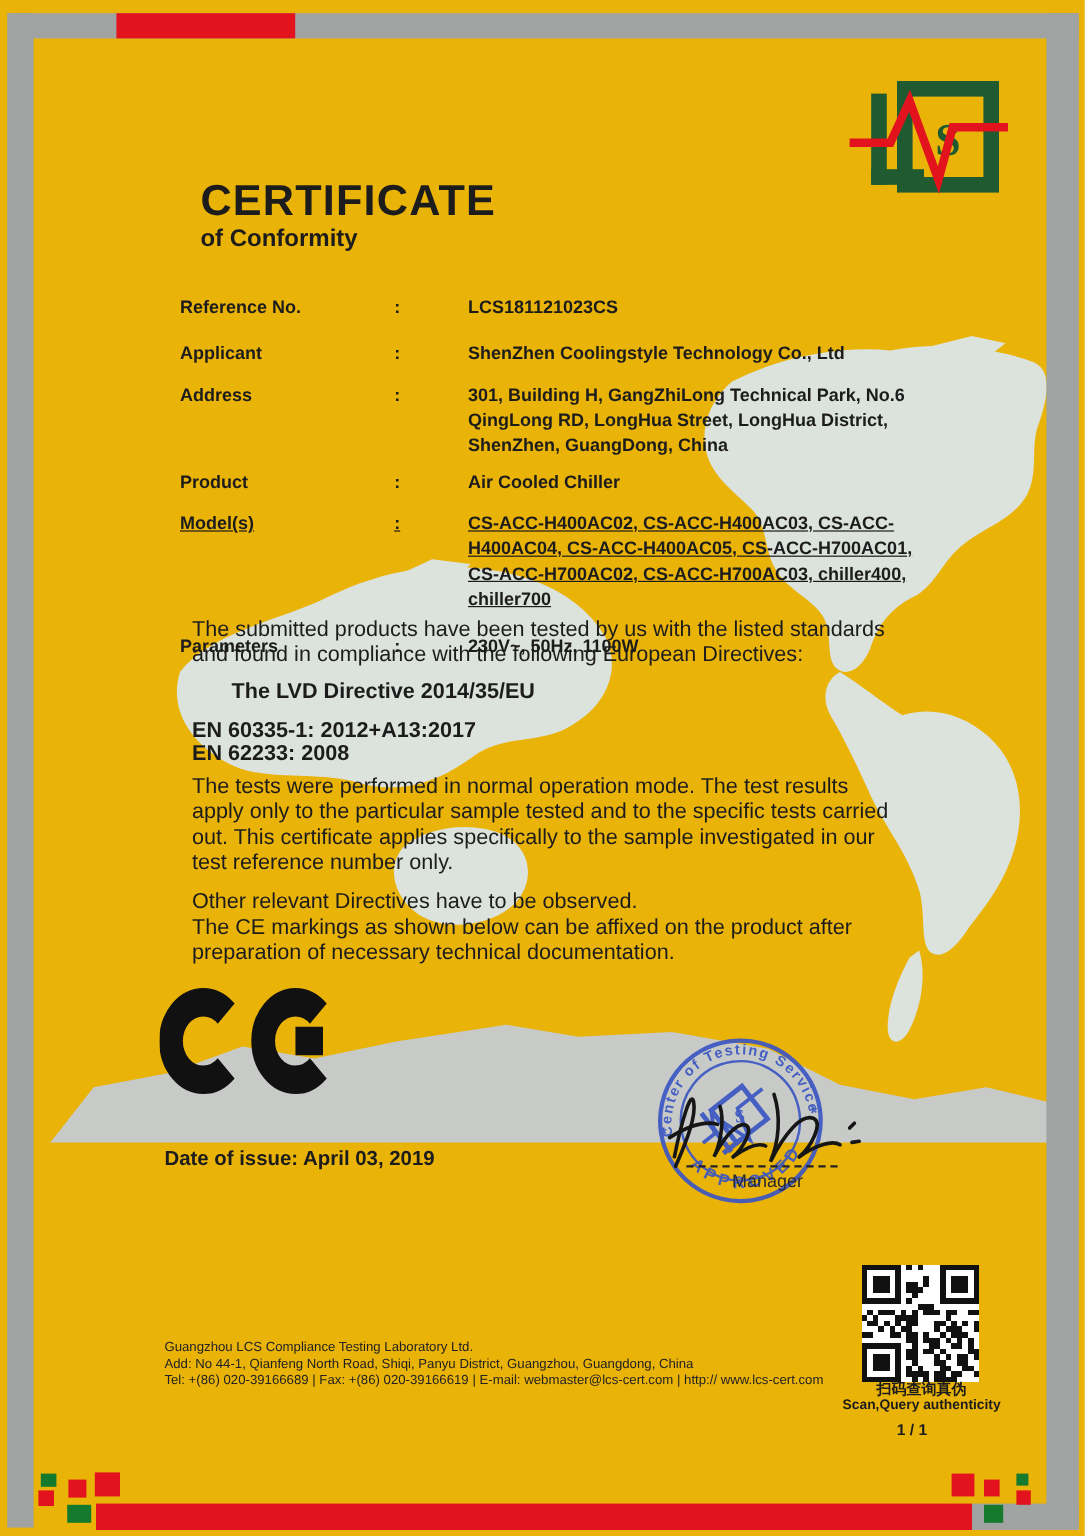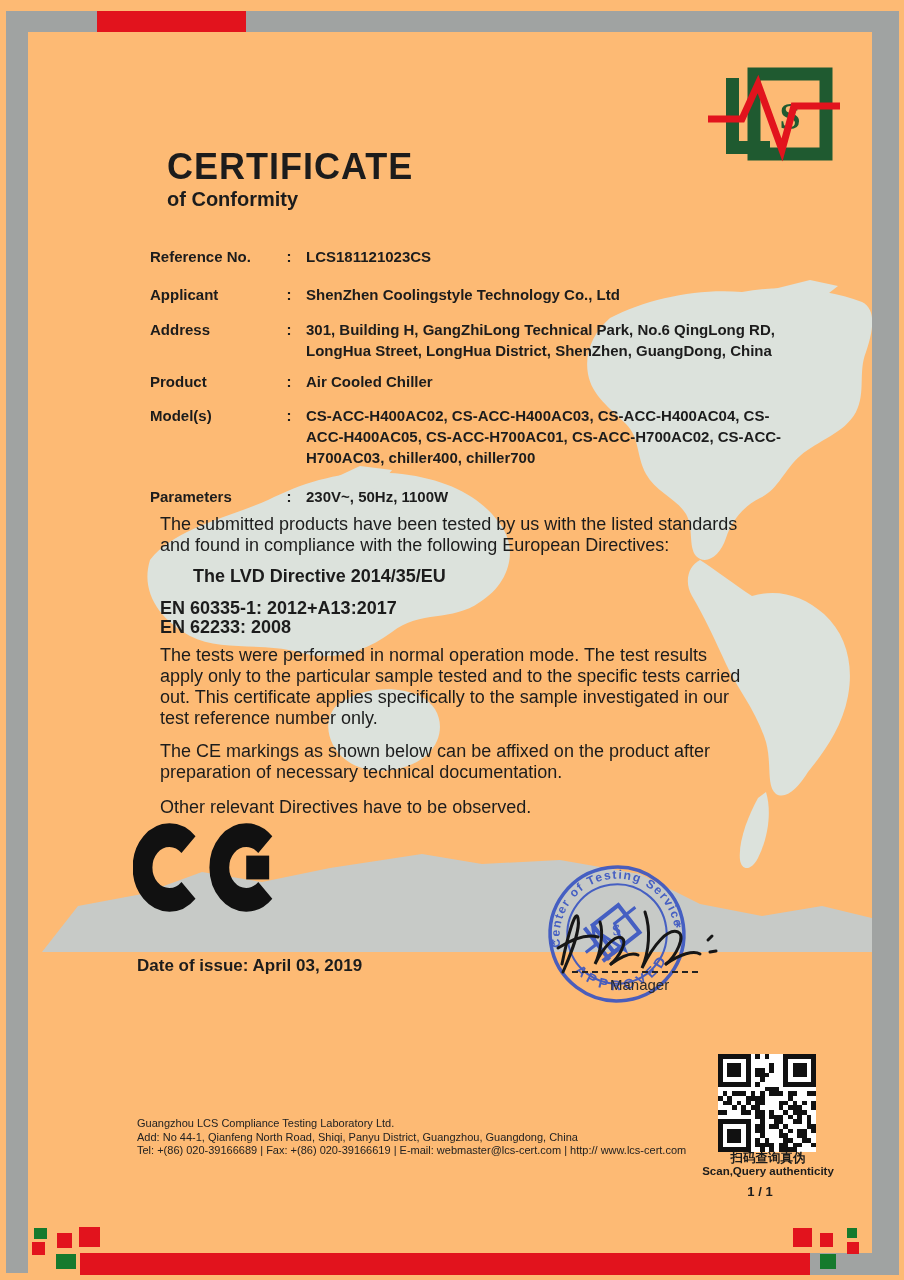--- a/index.html
+++ b/index.html
@@ -1,16 +1,16 @@
 <!DOCTYPE html>
 <html><head>
 <meta charset="utf-8">
 <style>
   html,body{margin:0;padding:0;background:#e8e8e6;}
-  .page{position:relative;width:904px;height:1280px;margin:0 auto;background:#fdba74;
+  .page{position:relative;width:904px;height:1280px;margin:0 auto;background:#eab308;
         font-family:"Liberation Sans",sans-serif;color:#1c1c1c;overflow:hidden;}
 
   
   .bar{position:absolute;background:#a0a3a2;}
   .bar-top{left:8px;top:11px;width:891px;height:21px;}
   .bar-left{left:6px;top:11px;width:22px;height:1262px;}
   .bar-right{left:872px;top:11px;width:27px;height:1264px;}
   .bar-top-red{position:absolute;left:97px;top:11px;width:149px;height:21px;background:#e2131d;}
   .bar-bottom-gray-r{position:absolute;left:810px;top:1253px;width:89px;height:22px;background:#a0a3a2;}
   .bar-bottom-red{position:absolute;left:80px;top:1253px;width:730px;height:22px;background:#e2131d;}
@@ -22,26 +22,26 @@
 
   
   .logo{position:absolute;left:704px;top:62px;width:142px;height:106px;}
 
   
   .title1{position:absolute;left:167px;top:146px;font-size:36px;font-weight:700;letter-spacing:1px;}
   .title2{position:absolute;left:167px;top:188px;font-size:20px;font-weight:700;}
 
   
   .fields{position:absolute;left:150px;top:246px;width:640px;font-size:15px;font-weight:700;line-height:21px;}
-  .frow{display:flex;align-items:flex-start;}
+  .frow{display:flex;align-items:flex-start;gap:42px;}
   .frow .lbl{width:122px;flex:0 0 122px;}
   .frow .sep{width:34px;flex:0 0 34px;text-align:center;}
   .frow .val{width:478px;}
   .mb17{margin-bottom:17px;} .mb14{margin-bottom:14px;} .mb10{margin-bottom:10px;}
-  .mb13{margin-bottom:13px;} .mb18{margin-bottom:18px;}
+  .mb13{margin-bottom:13px;} .mb18{margin-bottom:18px;text-decoration:underline;}
 
   
   .bodytext{position:absolute;left:136px;top:514px;width:590px;font-size:18px;line-height:21px;margin-left:24px;}
   .bodytext p{margin:0;}
   .b{font-weight:700;}
   .std{line-height:19px;}
 
   
   .ce{position:absolute;left:133px;top:818px;width:152px;height:99px;}
 
@@ -159,22 +159,22 @@
   </div>
 
   <div class="bodytext">
     <p style="margin-bottom:10px;">The submitted products have been tested by us with the listed standards and found in compliance with the following European Directives:</p>
     <p class="b" style="margin-bottom:12px;padding-left:33px;">The LVD Directive 2014/35/EU</p>
     <div style="margin-bottom:8px;">
       <p class="b std">EN 60335-1: 2012+A13:2017</p>
       <p class="b std">EN 62233: 2008</p>
     </div>
     <p style="margin-bottom:12px;">The tests were performed in normal operation mode. The test results apply only to the particular sample tested and to the specific tests carried out. This certificate applies specifically to the sample investigated in our test reference number only.</p>
+    <p>Other relevant Directives have to be observed.</p>
     <p style="margin-bottom:14px;">The CE markings as shown below can be affixed on the product after preparation of necessary technical documentation.</p>
-    <p>Other relevant Directives have to be observed.</p>
   </div>
 
   <div class="ce">
     
     <svg viewBox="0 0 192 104" width="152" height="99" preserveAspectRatio="none">
       <path d="M 70.1,28 A 34,34 0 1 0 70.1,76" fill="none" stroke="#111" stroke-width="25"></path>
       <path d="M 167.1,28 A 34,34 0 1 0 167.1,76" fill="none" stroke="#111" stroke-width="25"></path>
       <line x1="143" y1="52" x2="172" y2="52" stroke="#111" stroke-width="25"></line>
     </svg>
   </div>

